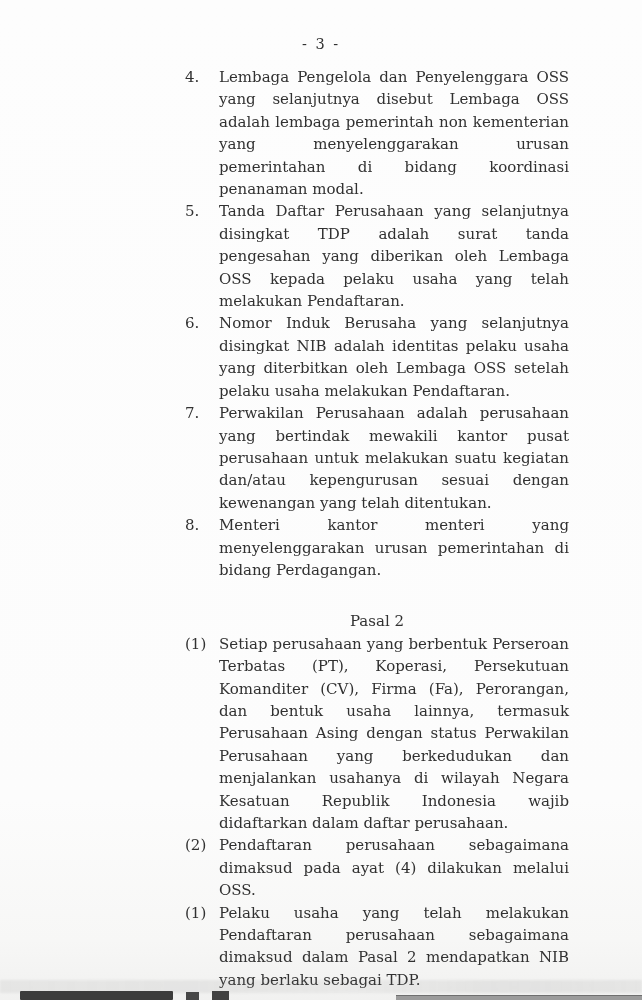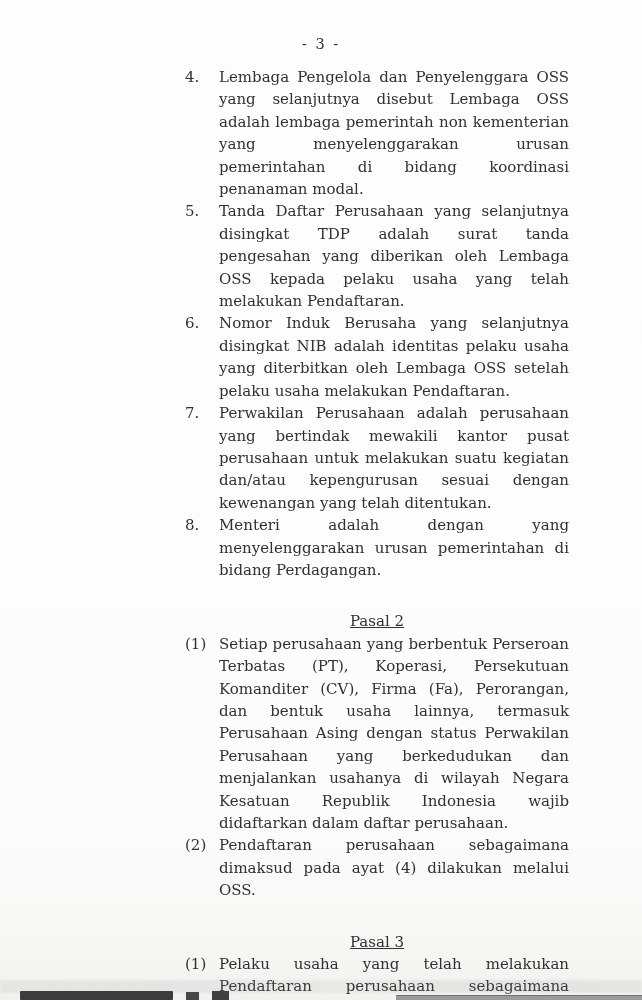--- a/index.html
+++ b/index.html
@@ -47,21 +47,20 @@
   }
   .item .txt {
     flex: 1 1 auto;
     margin: 0;
     text-align: justify;
     text-justify: inter-word;
   }
   .section-heading {
     margin-top: 29px;
     text-align: center;
-    text-decoration: underline;
   }
   
   .scan-smudge-band {
     position: absolute;
     left: 0;
     top: 980px;
     width: 642px;
     height: 13px;
     background: linear-gradient(90deg,
       rgba(120,120,120,0.10) 0%,
@@ -126,34 +125,33 @@
     <div class="item">
       <span class="num">6.</span>
       <p class="txt">Nomor Induk Berusaha yang selanjutnya disingkat NIB adalah identitas pelaku usaha yang diterbitkan oleh Lembaga OSS setelah pelaku usaha melakukan Pendaftaran.</p>
     </div>
     <div class="item">
       <span class="num">7.</span>
       <p class="txt">Perwakilan Perusahaan adalah perusahaan yang bertindak mewakili kantor pusat perusahaan untuk melakukan suatu kegiatan dan/atau kepengurusan sesuai dengan kewenangan yang telah ditentukan.</p>
     </div>
     <div class="item">
       <span class="num">8.</span>
-      <p class="txt">Menteri adalah dengan yang menyelenggarakan urusan pemerintahan di bidang Perdagangan.</p>
+      <p class="txt">Menteri kantor menteri yang menyelenggarakan urusan pemerintahan di bidang Perdagangan.</p>
     </div>
 
     <div class="section-heading">Pasal 2</div>
     <div class="item">
       <span class="num">(1)</span>
       <p class="txt">Setiap perusahaan yang berbentuk Perseroan Terbatas (PT), Koperasi, Persekutuan Komanditer (CV), Firma (Fa), Perorangan, dan bentuk usaha lainnya, termasuk Perusahaan Asing dengan status Perwakilan Perusahaan yang berkedudukan dan menjalankan usahanya di wilayah Negara Kesatuan Republik Indonesia wajib didaftarkan dalam daftar perusahaan.</p>
     </div>
     <div class="item">
       <span class="num">(2)</span>
       <p class="txt">Pendaftaran perusahaan sebagaimana dimaksud pada ayat (4) dilakukan melalui OSS.</p>
     </div>
 
-    <div class="section-heading">Pasal 3</div>
     <div class="item">
       <span class="num">(1)</span>
       <p class="txt">Pelaku usaha yang telah melakukan Pendaftaran perusahaan sebagaimana dimaksud dalam Pasal 2 mendapatkan NIB yang berlaku sebagai TDP.</p>
     </div>
 
   </div>
 
   <div class="scan-smudge-band"></div>
   <div class="scan-bar-left"></div>
   <div class="scan-mark-1"></div>

